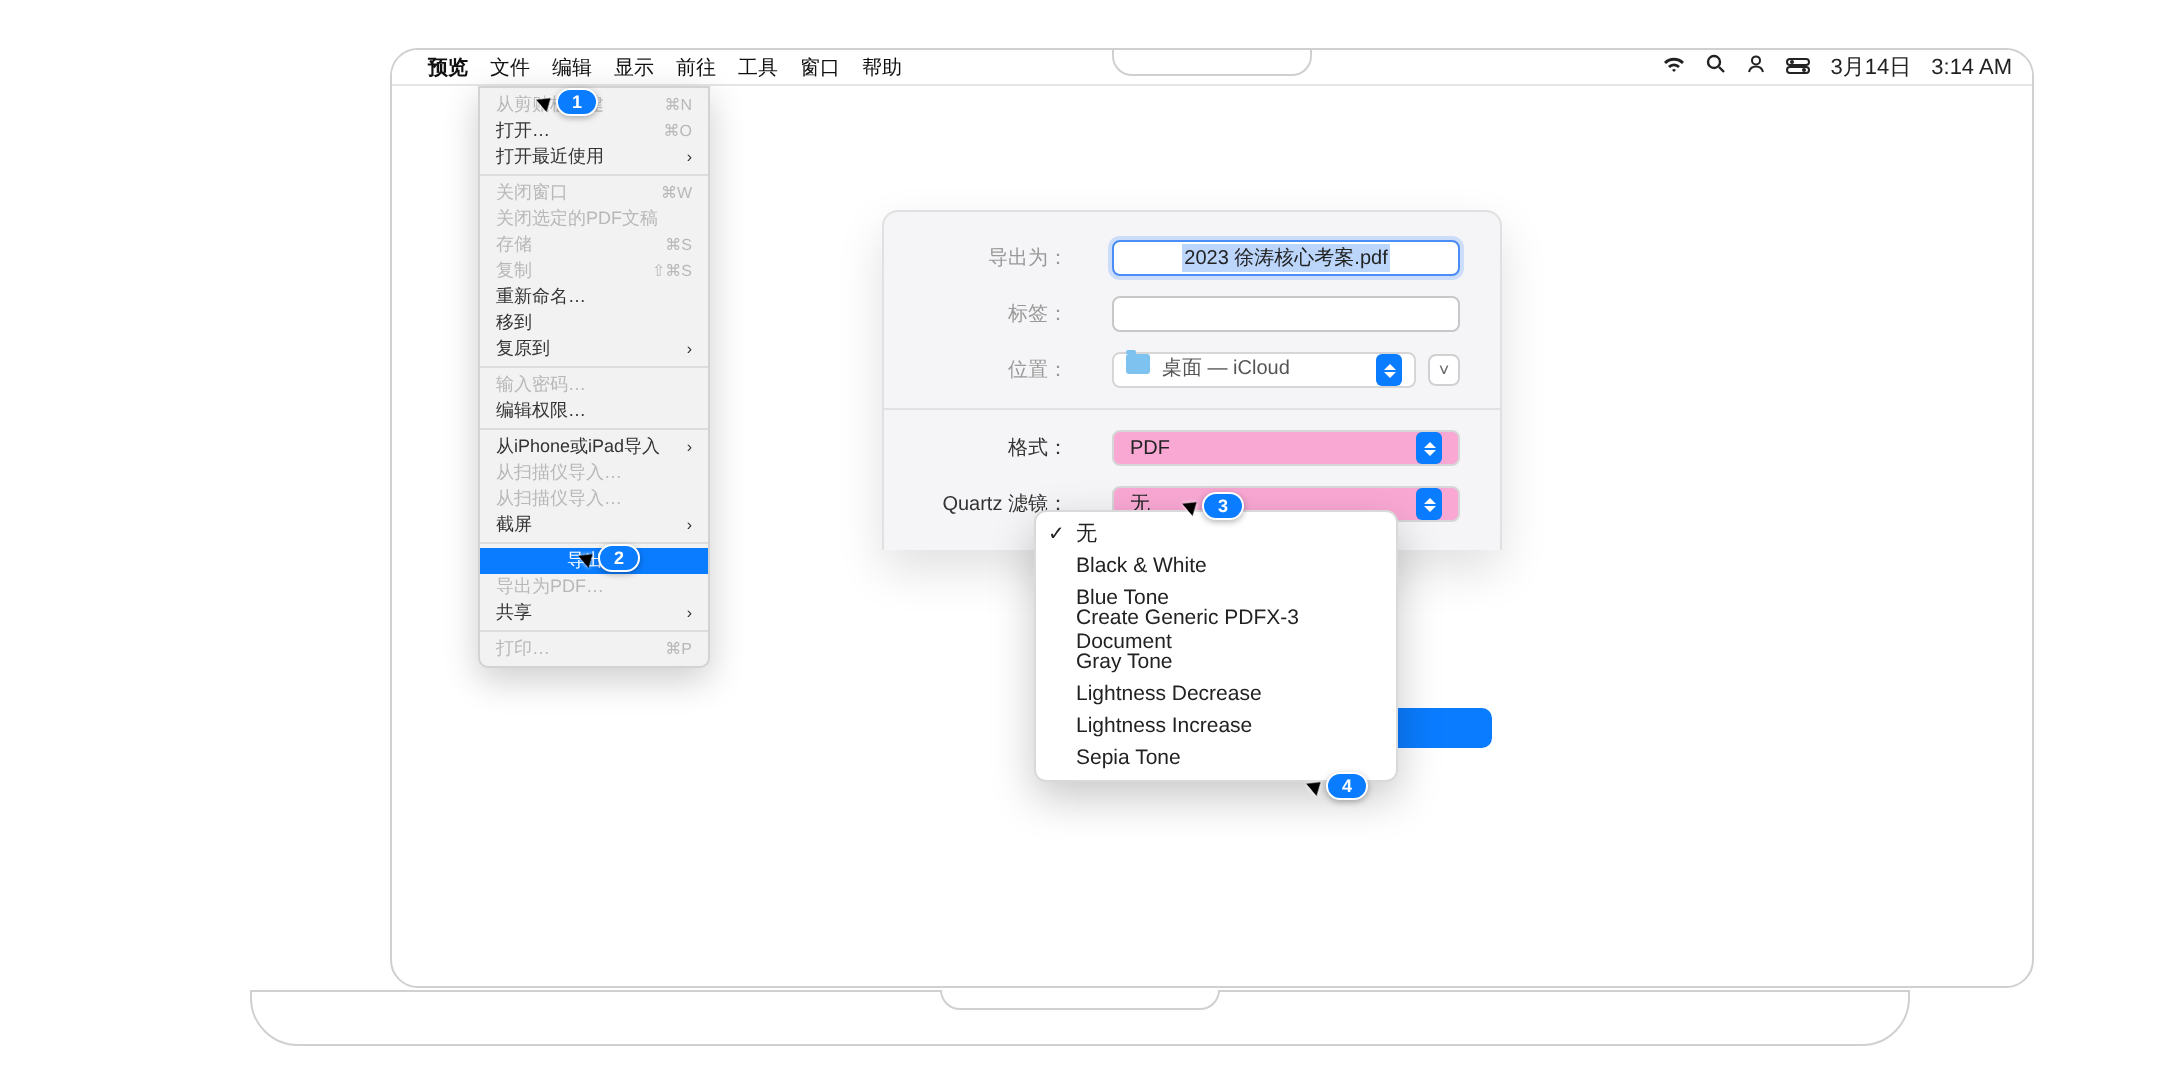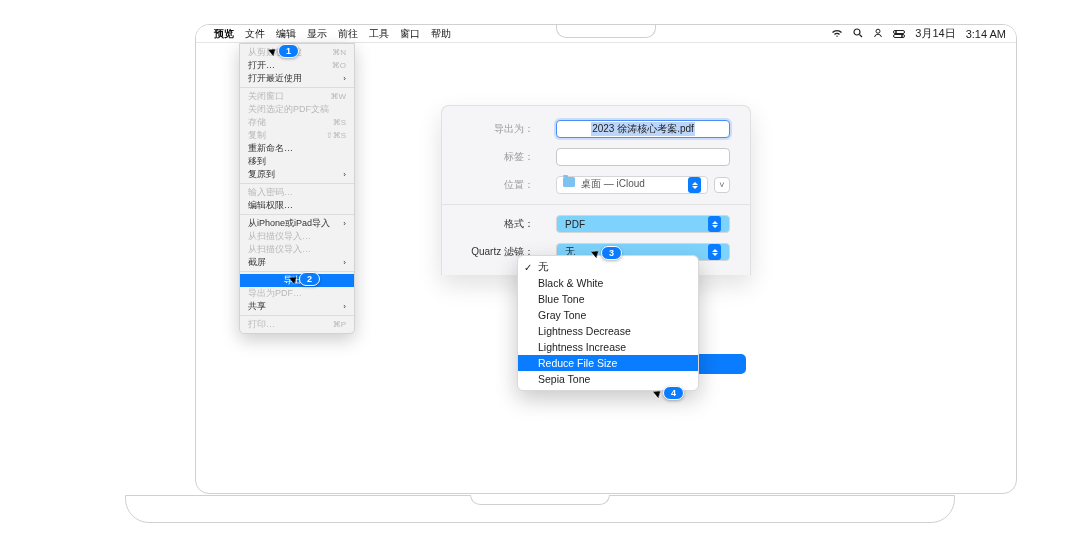--- a/index.html
+++ b/index.html
@@ -36,21 +36,21 @@
   .sheet .field.focus span { background: #bcd6fb; padding: 0 1px; }
   .loc-dd { flex: 1; height: 18px; border: 0.5px solid #d6d6d6; border-radius: 4px; background: #fff; display: flex; align-items: flex-start; padding: 0 6px; font-size: 10px; }
   .loc-dd .folder-ic { width: 12px; height: 10px; background: #7ec2f0; border-radius: 1.5px; margin-right: 6px; position: relative; }
   .loc-dd .folder-ic::before { content: ""; position: absolute; left: 0; top: -2px; width: 5px; height: 2px; background: #7ec2f0; border-radius: 1px 1px 0 0; }
   .caret-box { width: 13px; height: 16px; background: #0a7cff; border-radius: 3px; margin-left: 4px; display: flex; flex-direction: column; align-items: center; justify-content: center; gap: 0; }
   .caret-box::before, .caret-box::after { content: ""; width: 0; height: 0; border-left: 3px solid transparent; border-right: 3px solid transparent; }
   .caret-box::before { border-bottom: 3px solid #fff; margin-bottom: 1px; }
   .caret-box::after { border-top: 3px solid #fff; }
   .expand-btn { margin-left: 6px; width: 16px; height: 16px; border: 0.5px solid #d0d0d0; border-radius: 4px; background: #fff; display: flex; align-items: center; justify-content: center; font-size: 9px; color: #666; }
   .sheet-sep { height: 0; border-top: 1px solid #e2e2e4; margin: 4px -20px 10px; }
-  .sel-dd { flex: 1; height: 18px; border: 0.5px solid #d6d6d6; border-radius: 4px; background: #7dd3fc; display: flex; align-items: center; padding: 0 8px; font-size: 10px; color: #222; }
+  .sel-dd { flex: 1; height: 18px; border: 0.5px solid #d6d6d6; border-radius: 4px; background: #f9a8d4; display: flex; align-items: center; padding: 0 8px; font-size: 10px; color: #222; }
   .primary-pill { position: absolute; right: 20px; bottom: -20px; width: 90px; height: 20px; background: #0a7cff; border-radius: 5px; z-index: 4; }
 
   
   .filter-list { position: absolute; left: 321px; top: 230px; width: 182px; background: #fff; border: 0.5px solid #d9d9d9; border-radius: 6px; box-shadow: 0 8px 22px rgba(0,0,0,.22); padding: 3px 0; font-size: 10.5px; color: #222; z-index: 30; }
   .fl-row { height: 16px; display: flex; align-items: center; padding: 0 12px 0 20px; position: relative; }
   .fl-row .check { position: absolute; left: 6px; font-size: 10px; }
   .fl-row.hl { background: #0a7cff; color: #fff; }
 
   
   .callout { position: absolute; display: flex; align-items: center; z-index: 40; }
@@ -228,30 +228,30 @@
         <span class="check">✓</span>
         <span>无</span>
       </div>
       <div class="fl-row">
         <span>Black &amp; White</span>
       </div>
       <div class="fl-row">
         <span>Blue Tone</span>
       </div>
       <div class="fl-row">
+        <span>Create Generic PDFX-3 Document</span>
+      </div>
+      <div class="fl-row">
         <span>Gray Tone</span>
       </div>
       <div class="fl-row">
         <span>Lightness Decrease</span>
       </div>
       <div class="fl-row">
         <span>Lightness Increase</span>
-      </div>
-      <div class="fl-row hl">
-        <span>Reduce File Size</span>
       </div>
       <div class="fl-row">
         <span>Sepia Tone</span>
       </div>
     </div>
 
   <div class="callout" style="left:74px; top:19px;">
     <span class="cursor"></span>
     <span class="pill">1</span>
   </div>

